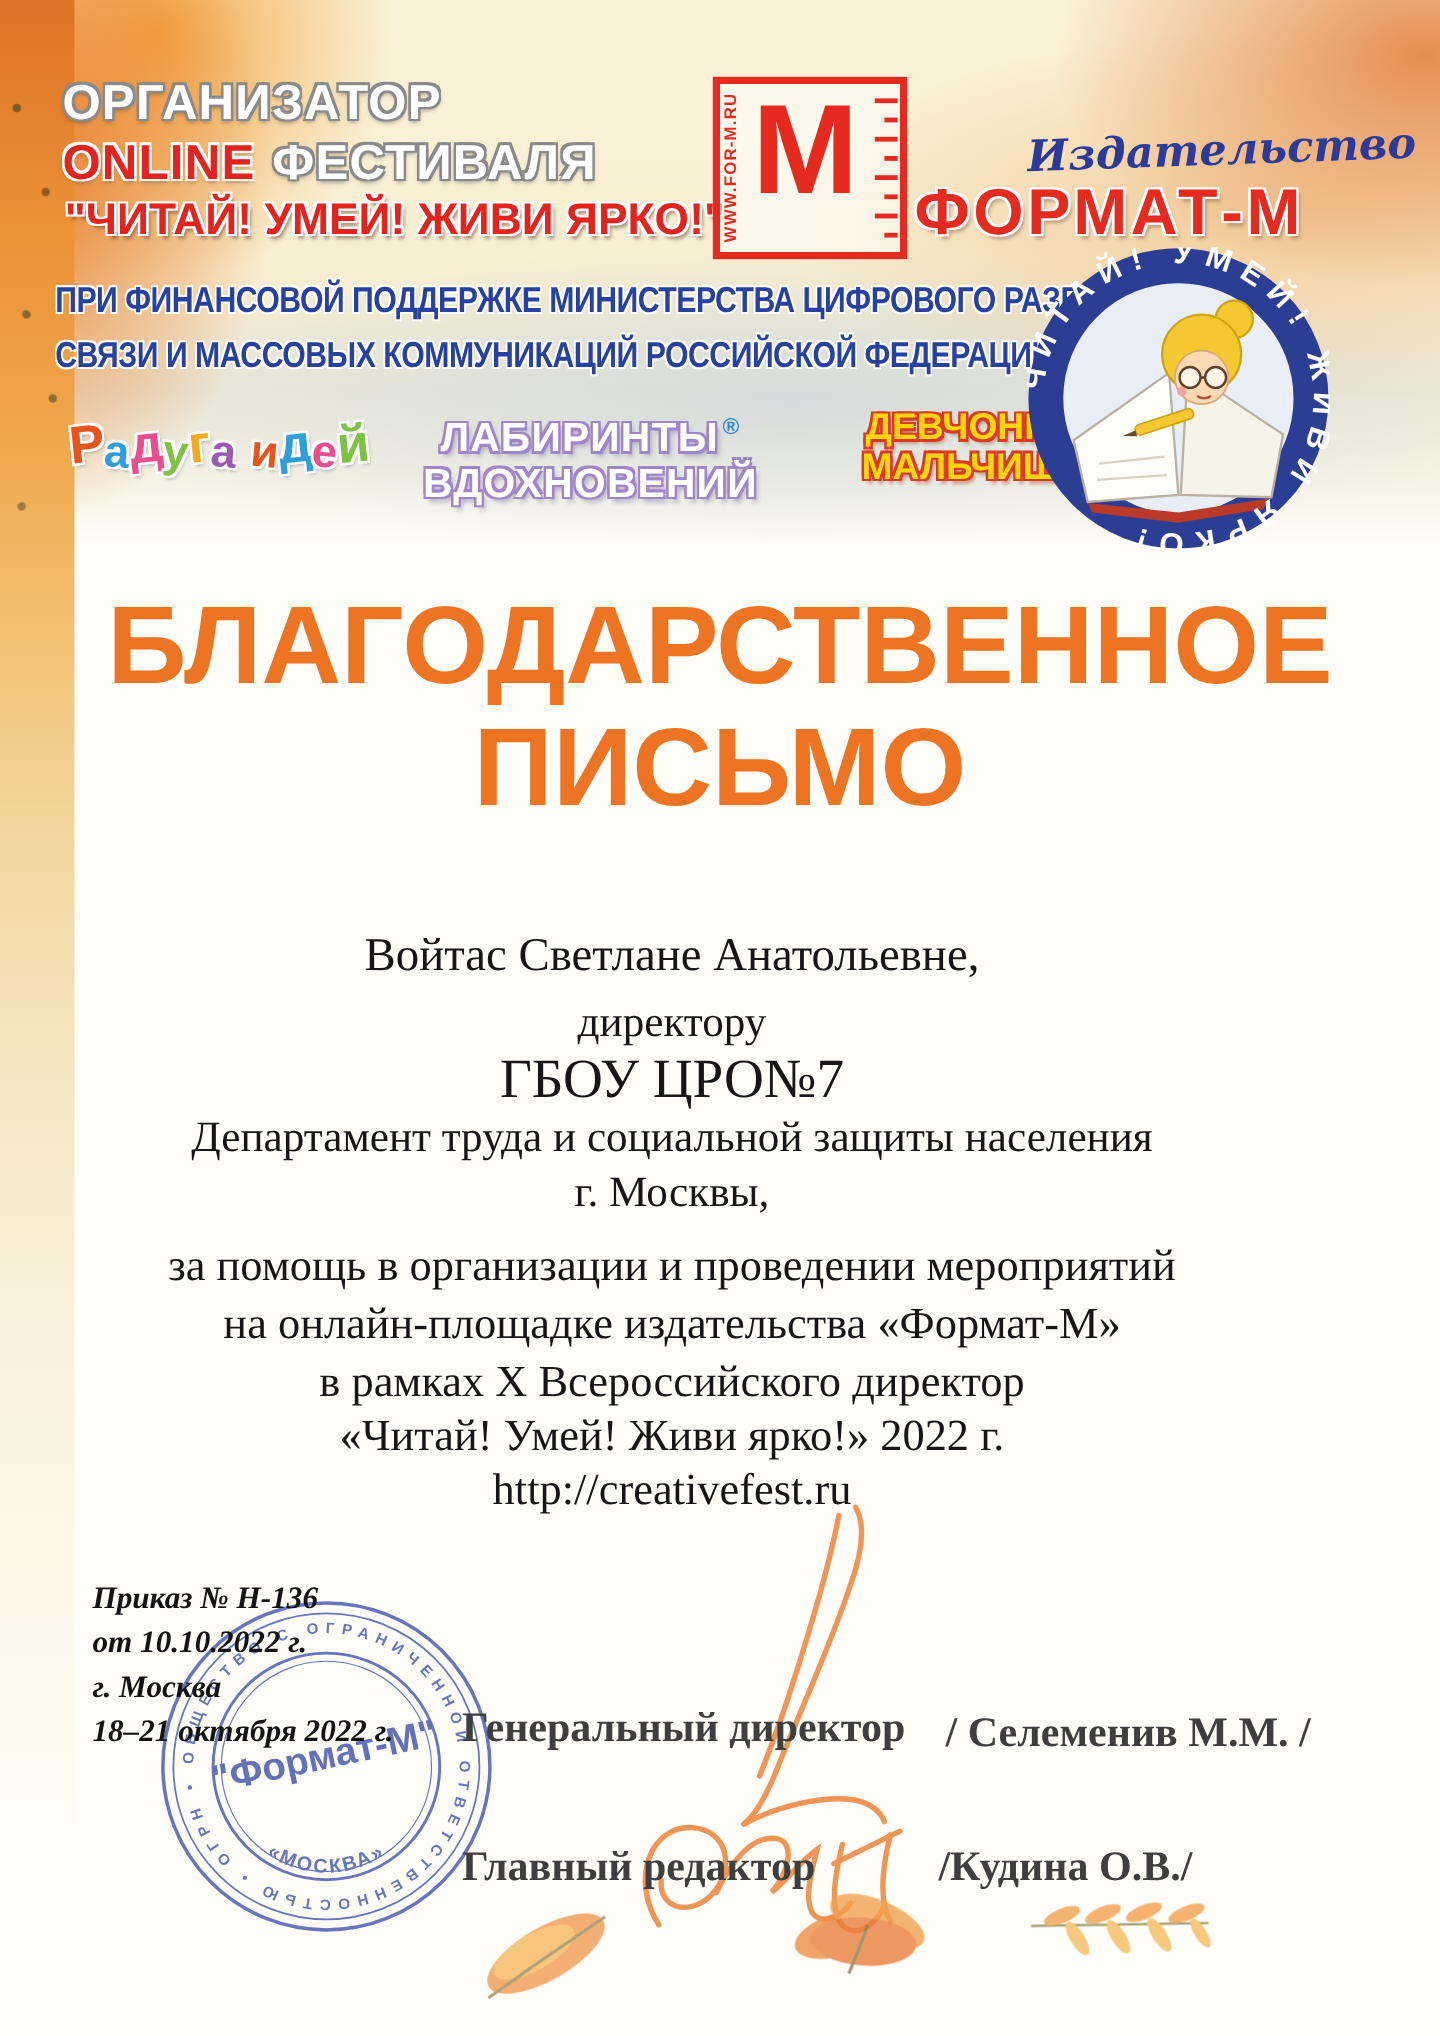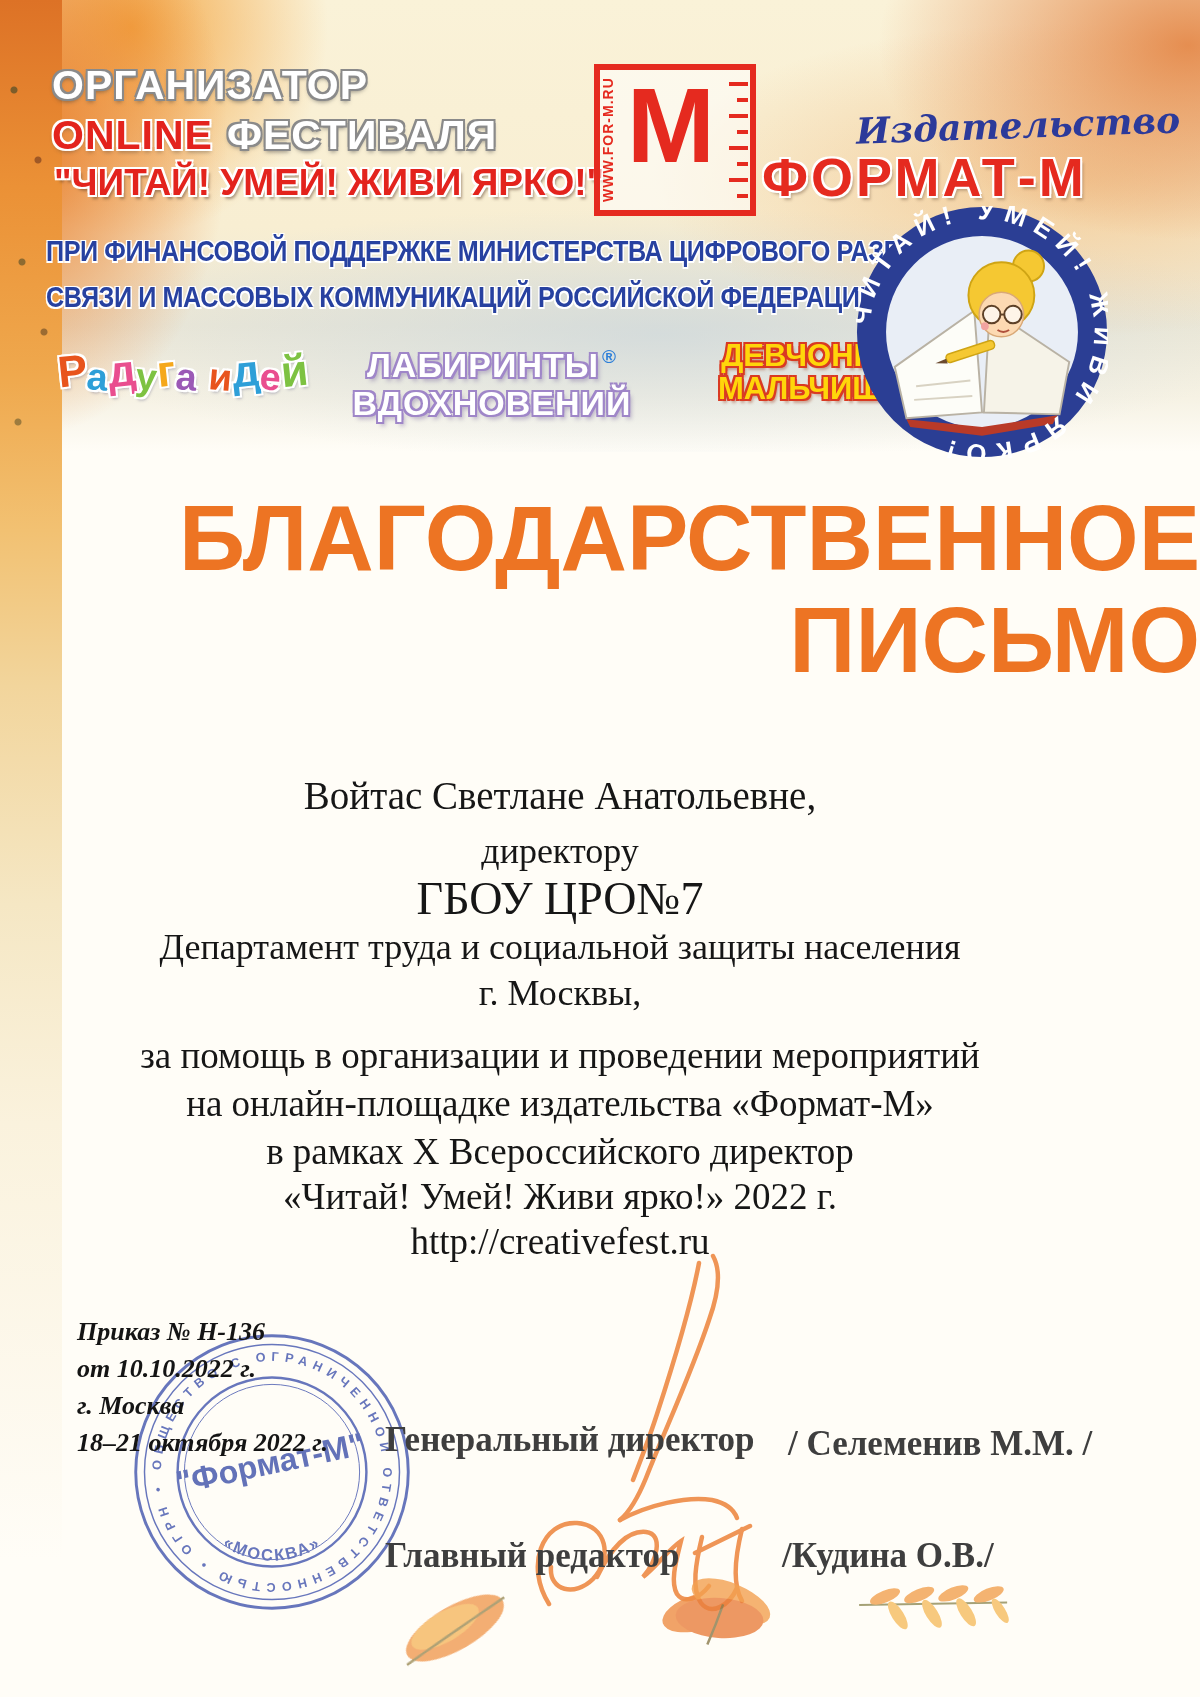--- a/index.html
+++ b/index.html
@@ -66,21 +66,21 @@
     text-shadow:2px 2px 0 #9f86c8,-2px 2px 0 #9f86c8,2px -2px 0 #9f86c8,-2px -2px 0 #9f86c8,3px 4px 4px rgba(110,90,150,.45);}
   .labirinty .reg{font-size:19px;color:#2e7fd8;vertical-align:top;text-shadow:none;margin-left:3px;}
 
   .devchonki{left:670px;top:340px;width:180px;text-align:center;font-weight:800;font-size:31px;line-height:1.05;
     color:#ffd60a;letter-spacing:0;
     text-shadow:2px 2px 0 #d93a23,-2px 2px 0 #d93a23,2px -2px 0 #d93a23,-2px -2px 0 #d93a23,3px 4px 3px rgba(150,50,20,.4);margin-left:48px;}
 
   .badge{left:856px;top:206px;width:252px;height:252px;}
 
   
-  .title-line{left:0;right:0;text-align:right;font-weight:800;color:#ed7423;font-size:92px;line-height:1;letter-spacing:0;}
+  .title-line{left:0;right:0;text-align:center;font-weight:800;color:#ed7423;font-size:92px;line-height:1;letter-spacing:0;}
   .title1{top:492px;}
   .title2{top:594px;}
 
   
   .serif{font-family:"Liberation Serif","DejaVu Serif",serif;color:#161616;margin-top:40px;}
   .center-line{left:0;right:80px;text-align:center;white-space:nowrap;}
   .r-name{top:733px;font-size:39px;}
   .r-pos{top:790px;font-size:36px;}
   .r-org{top:832px;font-size:46px;}
   .r-dep{top:886px;font-size:36px;}

